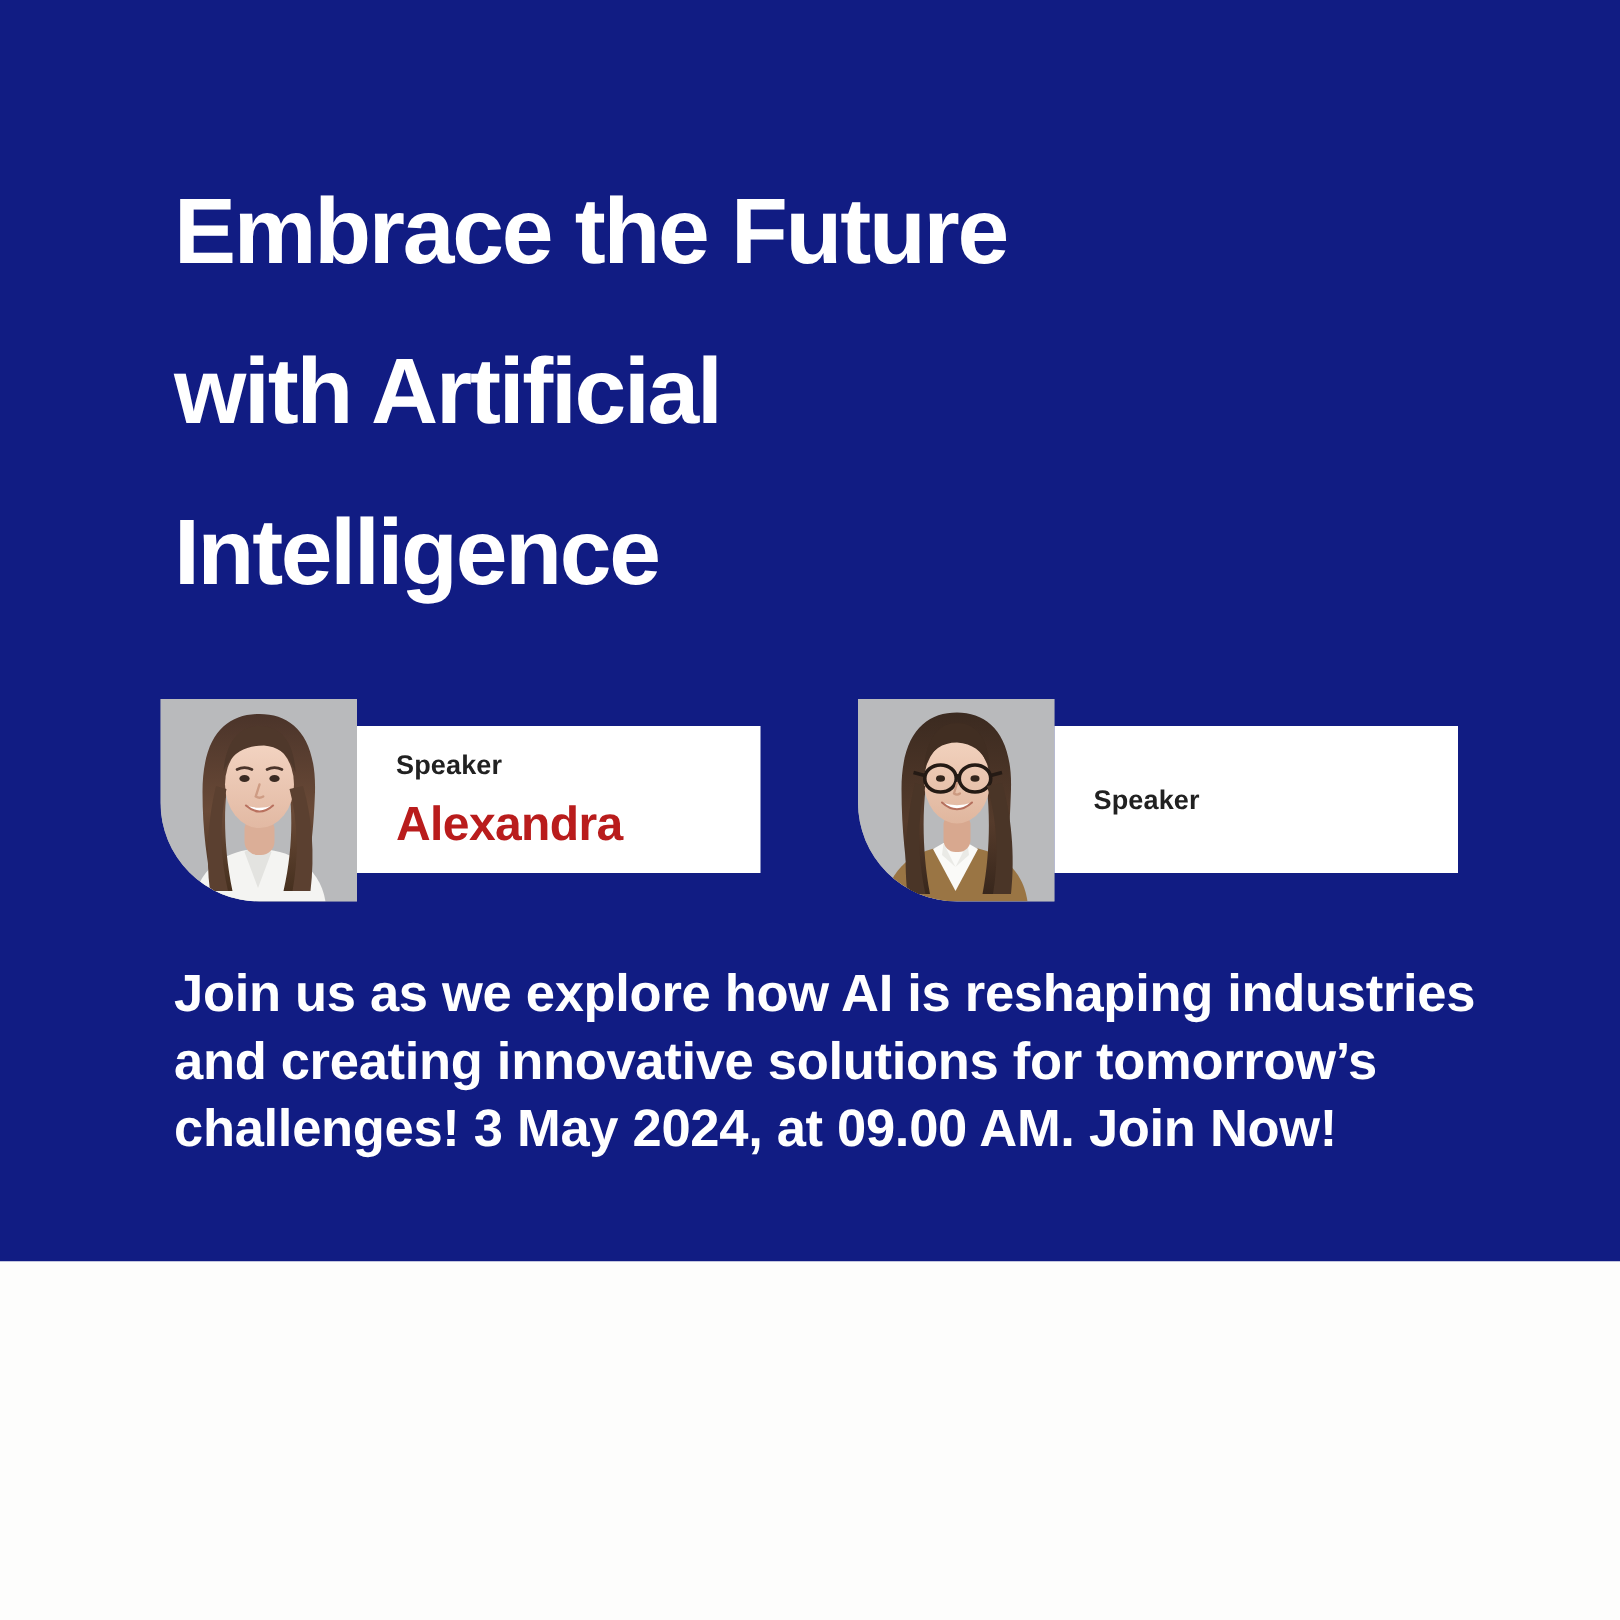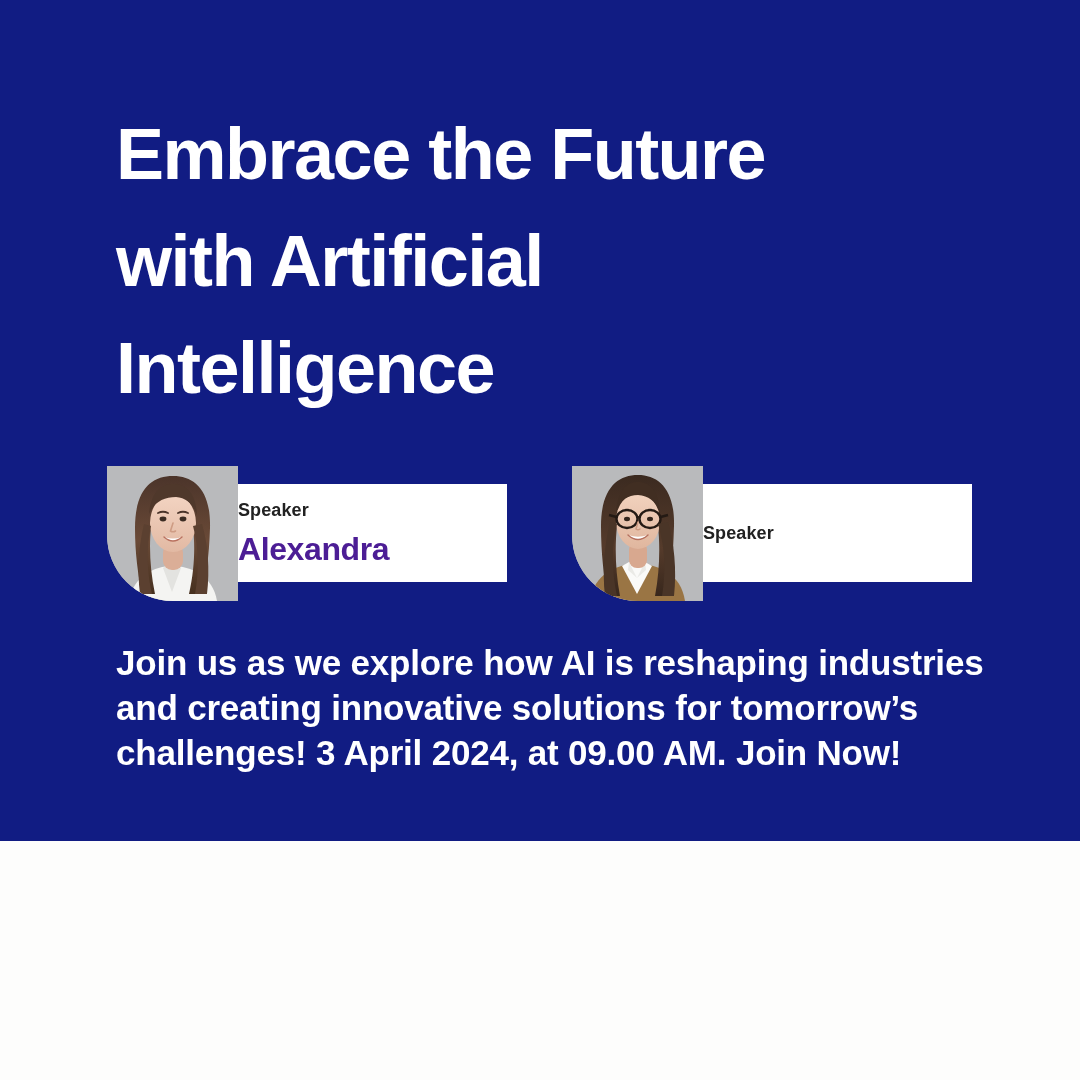--- a/index.html
+++ b/index.html
@@ -29,21 +29,21 @@
     background: #111C83;
   }
 
   .headline {
     position: absolute;
     left: 116px;
     top: 101px;
     width: 900px;
     color: #FFFFFF;
     font-family: "Liberation Sans", sans-serif;
-    font-size: 72px;
+    font-size: 62px;
     font-weight: bold;
     line-height: 107px;
     letter-spacing: -1.5px;
     white-space: pre-line;
   }
 
   
   .speakers {
     position: absolute;
     left: 0;
@@ -60,40 +60,41 @@
   .speaker-card.one  { left: 107px; width: 400px; }
   .speaker-card.two  { left: 572px; width: 400px; }
 
   .speaker-plate {
     position: absolute;
     left: 131px;
     top: 18px;
     height: 98px;
     background: #FFFFFF;
     box-sizing: border-box;
+    padding-left: 26px;
     display: flex;
     flex-direction: column;
     justify-content: center;
   }
   .speaker-card.one .speaker-plate { width: 269px; }
   .speaker-card.two .speaker-plate { width: 269px; }
 
   .speaker-role {
     font-family: "Liberation Sans", sans-serif;
     font-size: 18px;
     font-weight: bold;
     color: #212121;
     letter-spacing: 0.1px;
     line-height: 22px;
   }
   .speaker-name {
     font-family: "Liberation Sans", sans-serif;
     font-size: 32px;
     font-weight: bold;
-    color: #4c1d95;
+    color: #b91c1c;
     letter-spacing: -0.4px;
     line-height: 38px;
     margin-top: 9px;
   }
 
   .speaker-photo {
     position: absolute;
     left: 0;
     top: 0;
     width: 131px;
@@ -239,21 +240,21 @@
             <path d="M45 58 C39 80 40 106 45 130 L33 130 C30 104 33 76 38 56 Z" fill="#4A3527"></path>
           </svg>
         </div>
         <div class="speaker-plate">
           <div class="speaker-role">Speaker</div>
         </div>
       </div>
 
     </div>
 
-    <div class="body-copy">Join us as we explore how AI is reshaping industries and creating innovative solutions for tomorrow’s challenges! 3 April 2024, at 09.00 AM. Join Now!</div>
+    <div class="body-copy">Join us as we explore how AI is reshaping industries and creating innovative solutions for tomorrow’s challenges! 3 May 2024, at 09.00 AM. Join Now!</div>
 
   </div>
 
   <div class="footer">
 
     
 
     
 
     

